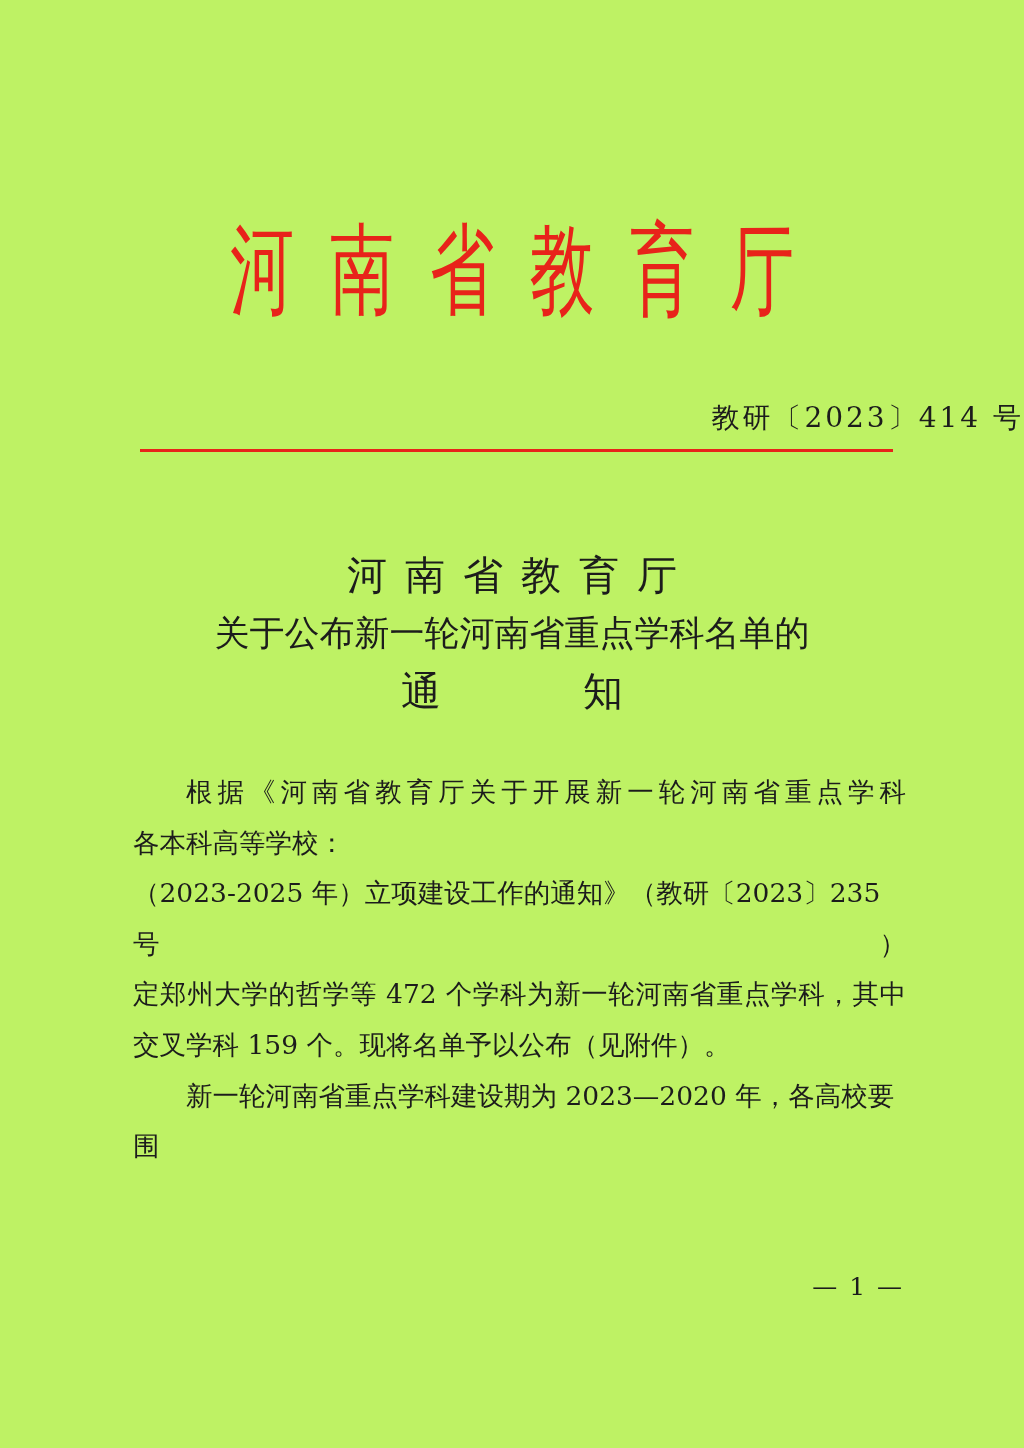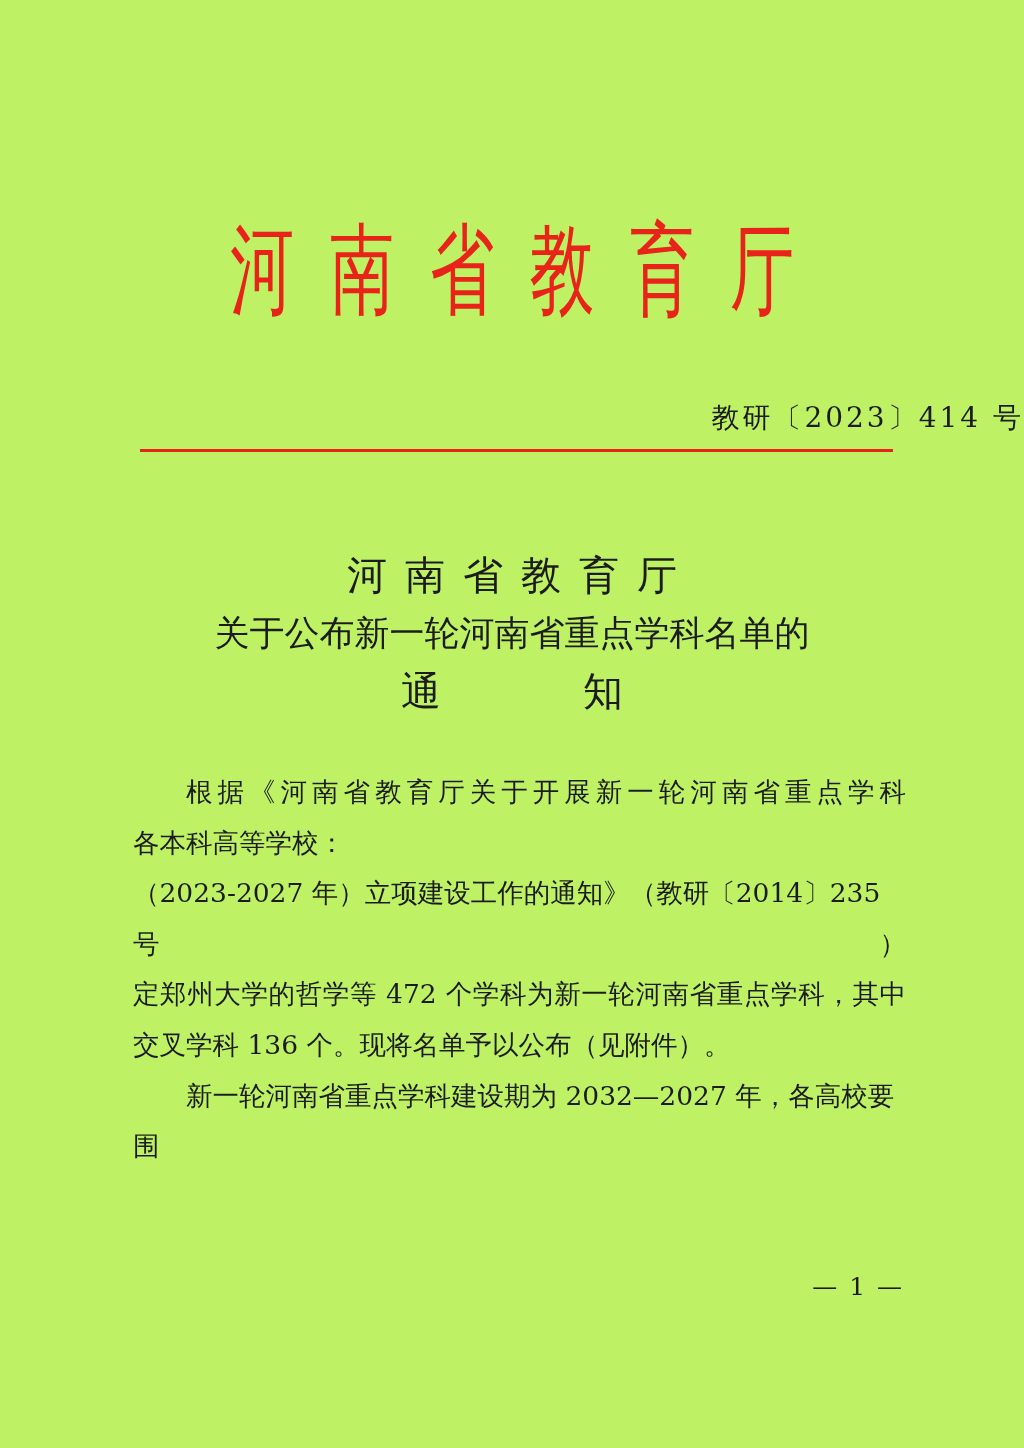--- a/index.html
+++ b/index.html
@@ -117,21 +117,21 @@
     <div class="title-l2">关于公布新一轮河南省重点学科名单的</div>
     <div class="title-l3">
       <span>通</span>
       <span>知</span>
     </div>
   </div>
 
   <div class="body-block">
     <div class="bline indent jfull">根据《河南省教育厅关于开展新一轮河南省重点学科</div>
     <div class="bline">各本科高等学校：</div>
-    <div class="bline jfull">（2023-2027 年）立项建设工作的通知》（教研〔2014〕235 号）</div>
+    <div class="bline jfull">（2023-2025 年）立项建设工作的通知》（教研〔2023〕235 号）</div>
     <div class="bline jfull">定郑州大学的哲学等 472 个学科为新一轮河南省重点学科，其中</div>
-    <div class="bline">交叉学科 136 个。现将名单予以公布（见附件）。</div>
-    <div class="bline indent jfull">新一轮河南省重点学科建设期为 2032—2027 年，各高校要围</div>
+    <div class="bline">交叉学科 159 个。现将名单予以公布（见附件）。</div>
+    <div class="bline indent jfull">新一轮河南省重点学科建设期为 2023—2020 年，各高校要围</div>
   </div>
 
   <div class="page-number">— 1 —</div>
 
 </div>
 
 </body></html>

